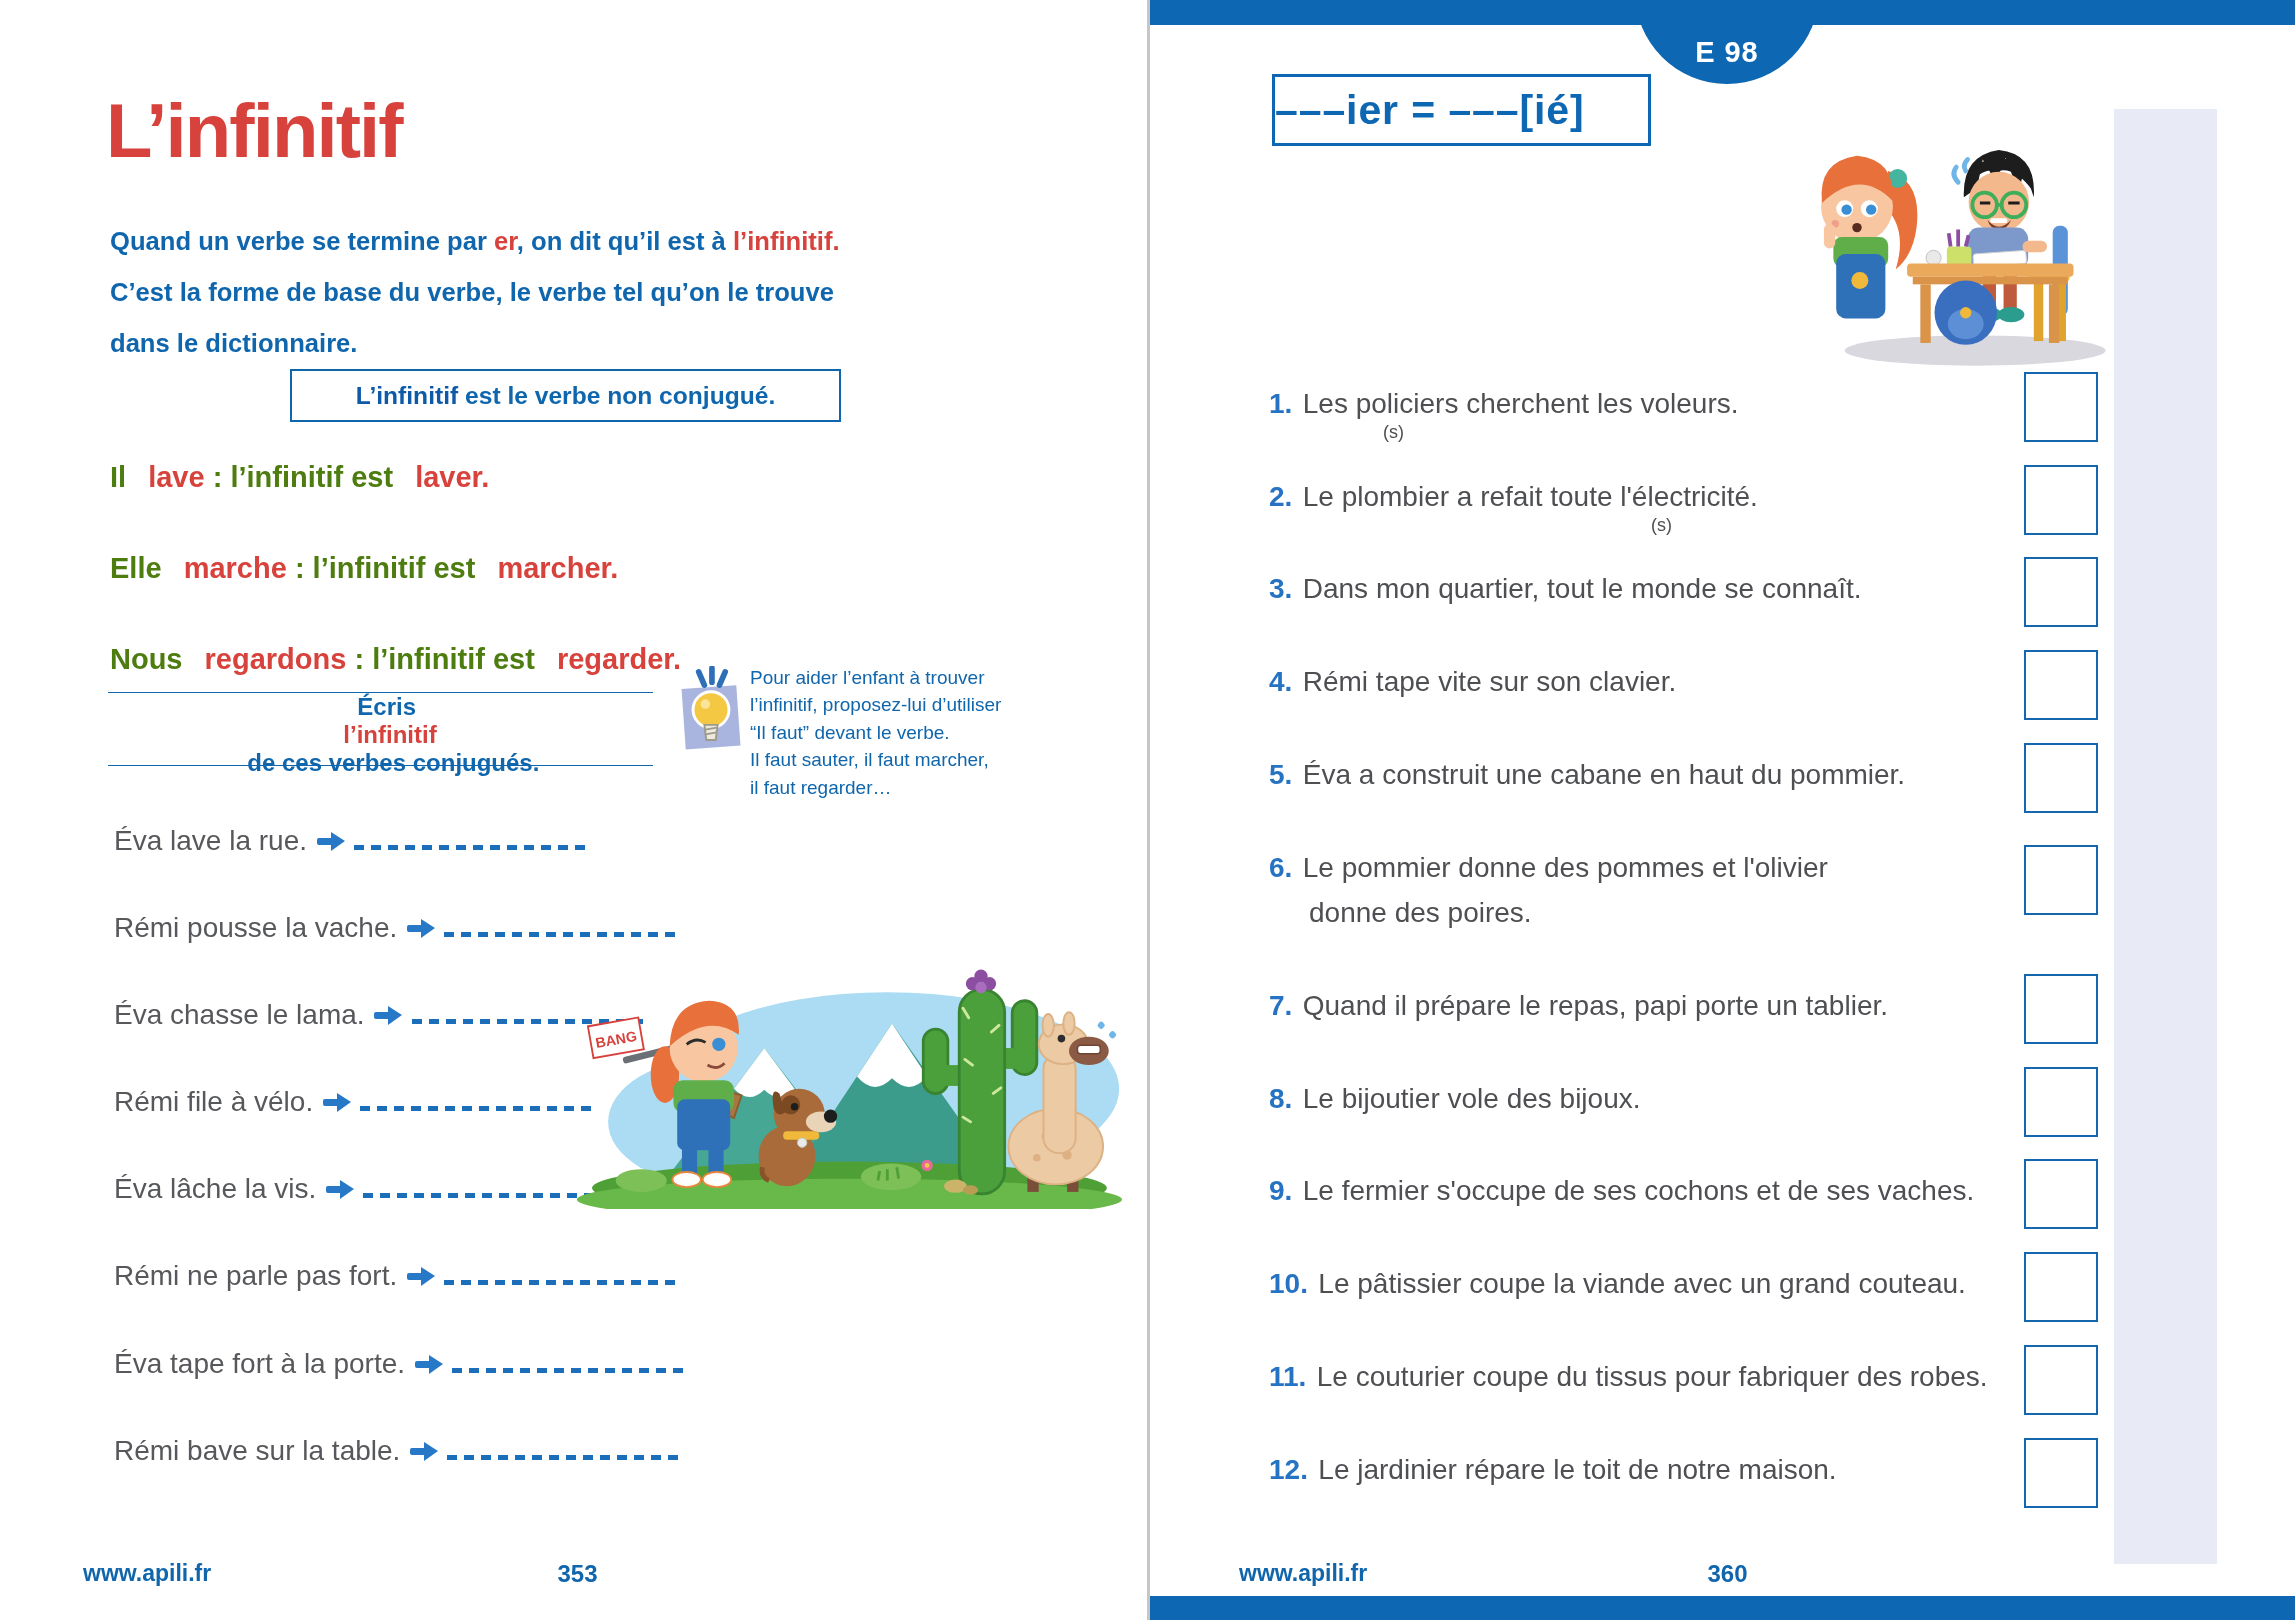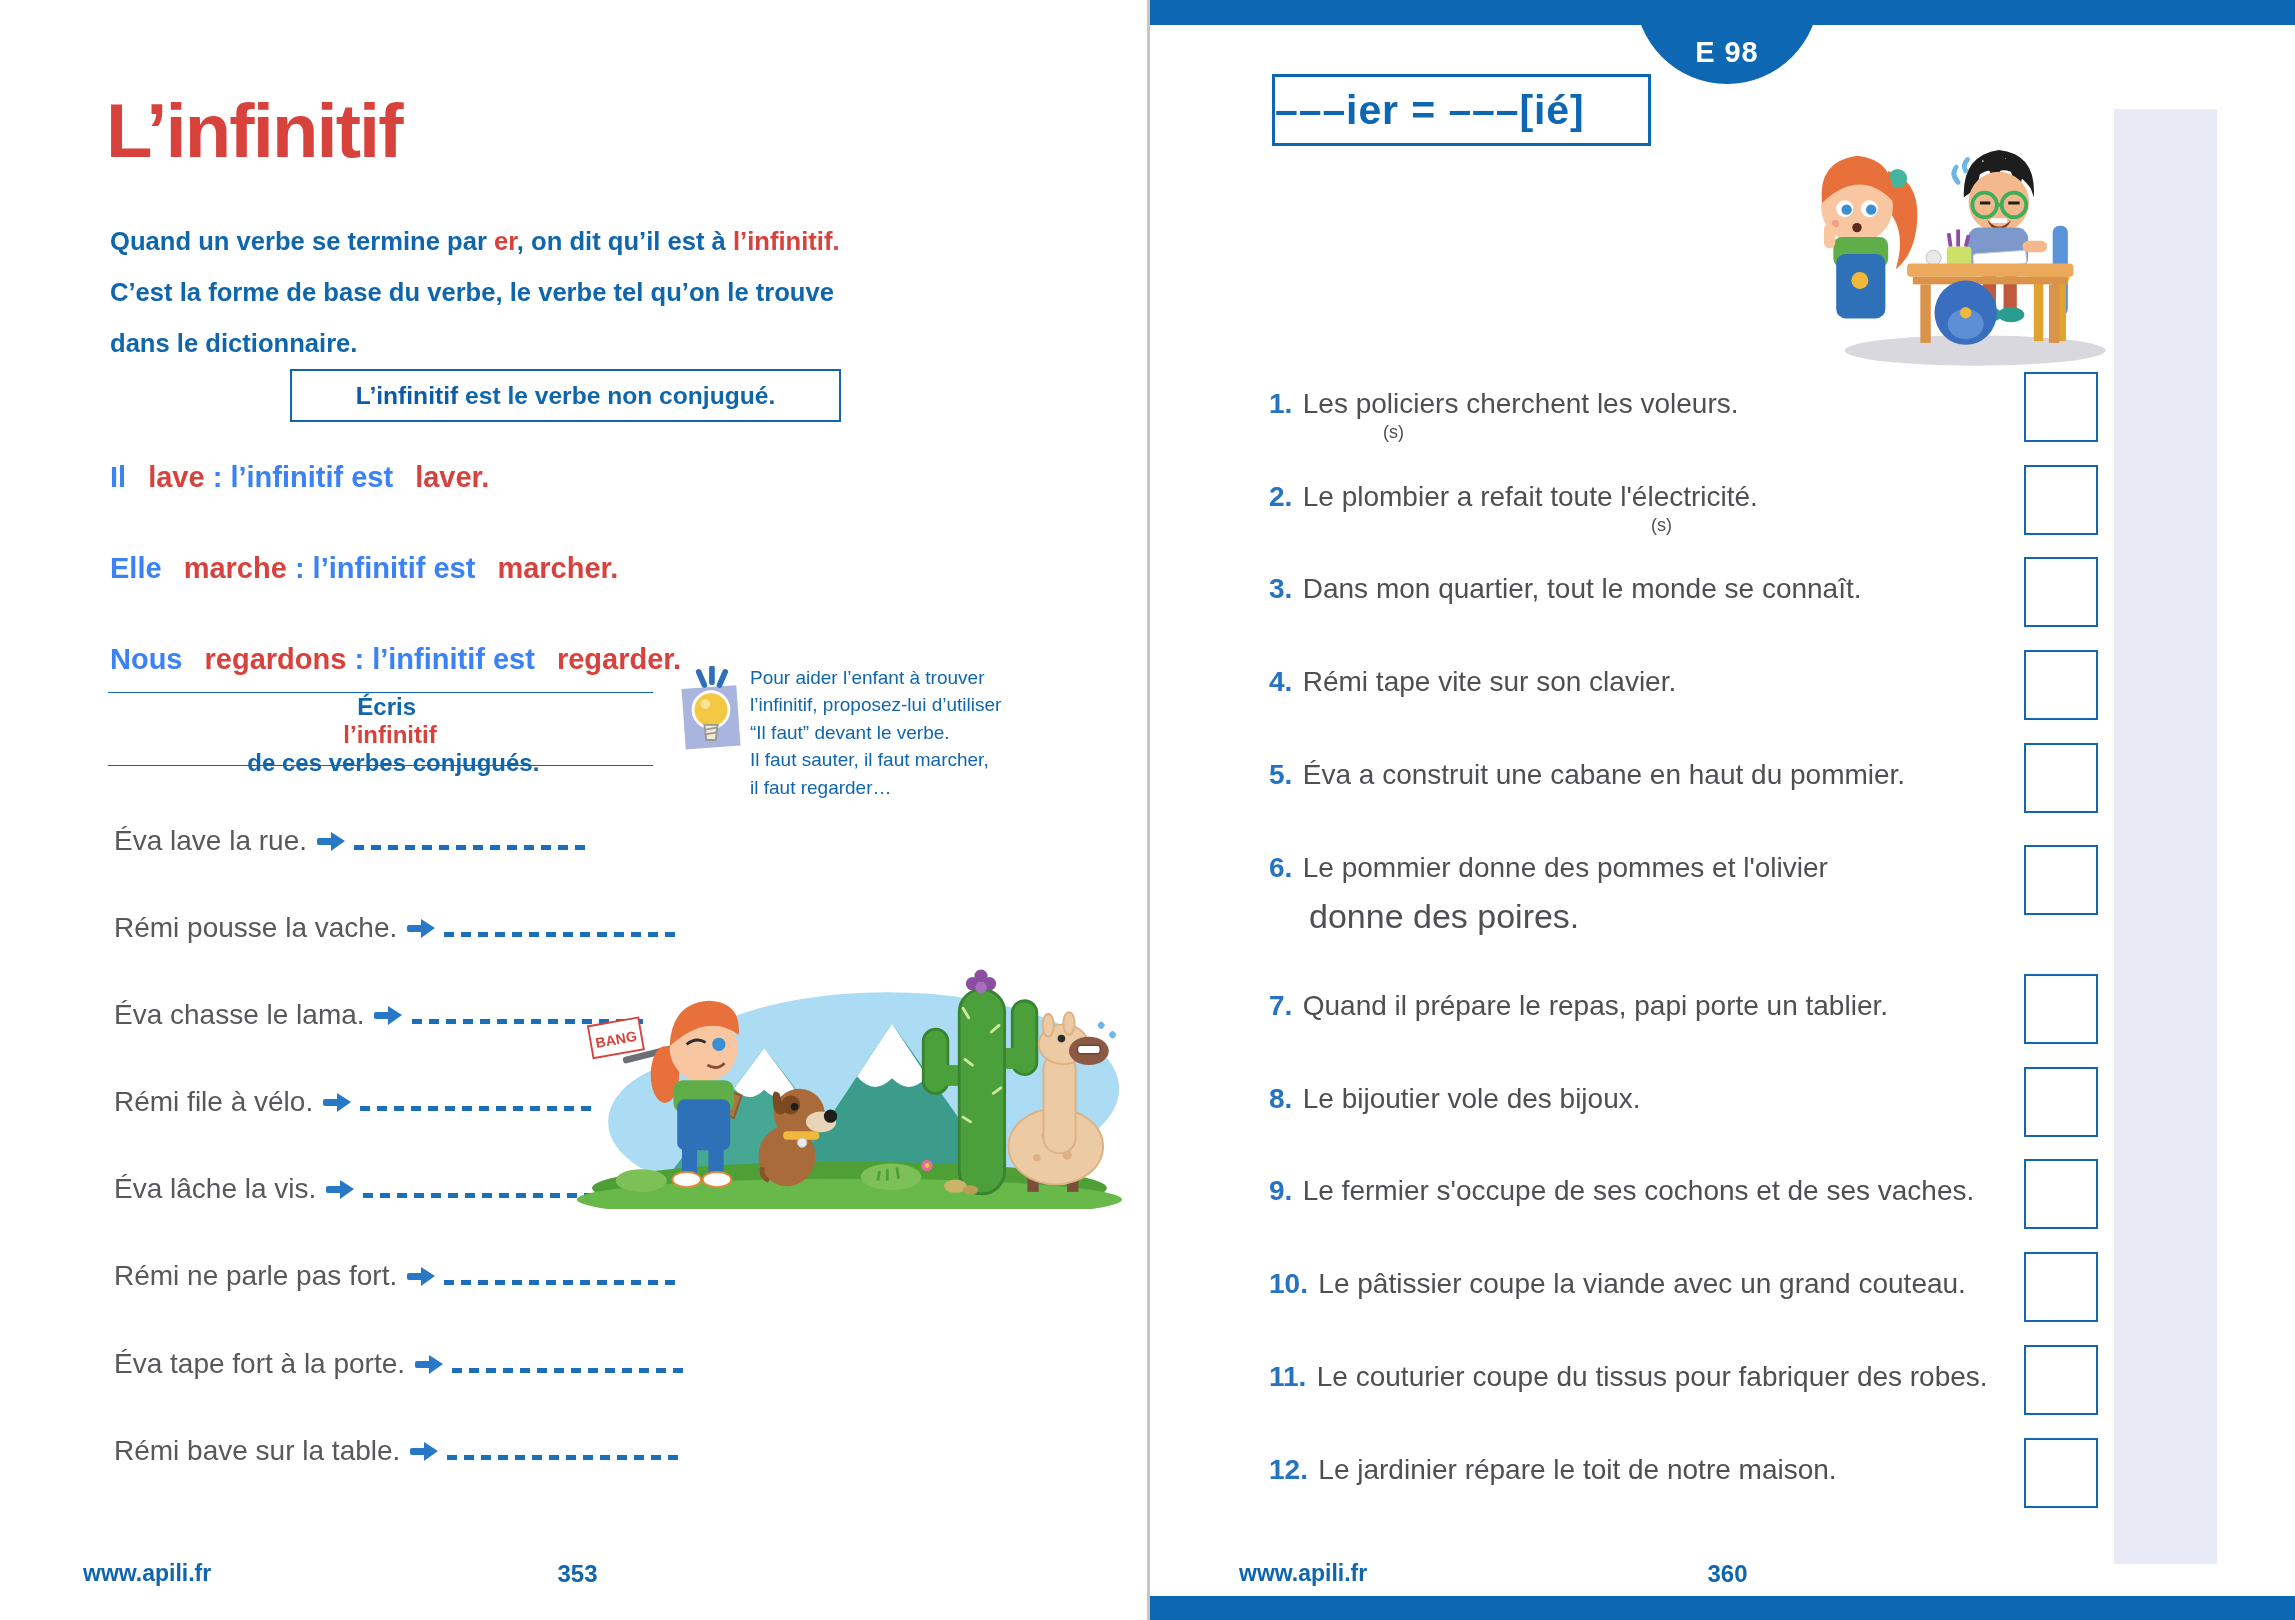--- a/index.html
+++ b/index.html
@@ -20,21 +20,21 @@
   .lp-intro .red { color:#d8423c; }
 
   .lp-rulebox {
     left:290px; top:369px; width:547px; height:49px; border:2.8px solid #1066ad;
     display:flex; align-items:center; justify-content:center;
     font-size:24.6px; font-weight:bold; color:#1066ad; white-space:pre;
   }
   .lp-rulebox .strong { color:#0d5aa8; }
 
   .lp-example { left:110px; font-size:29px; font-weight:bold; white-space:pre; }
-  .lp-example .blue { color:#3b82f6; }
+  .lp-example .blue { color:#4d7c0f; }
   .lp-example .red  { color:#d8423c;margin-left:14px; }
 
   .lp-exheader {
     left:108px; top:692px; width:545px; height:74px;
     border-top:1.9px solid #1066ad; border-bottom:1.9px solid #1066ad;
     display:flex; align-items:center; padding-left:19px; box-sizing:border-box;
     font-size:24px; font-weight:bold; color:#1066ad; white-space:pre;flex-direction:column;
   }
   .lp-exheader .red { color:#d8423c; }
 
@@ -69,21 +69,21 @@
               border-top:1.9px solid #0e67b2; border-bottom:1.9px solid #0e67b2;
               padding:9.5px 0 11.4px 9.5px; font-size:24px; font-weight:bold; color:#1066ad;
               line-height:36px; white-space:pre; }
   .rp-instr .pink { color:#db3e8f; }
 
   .rp-strip { left:964px; top:109px; width:103px; height:1455px; background:#e8ebf5; }
 
   .rp-item { left:119px; font-size:28px; color:#4e4f52; white-space:nowrap; }
   .rp-item .num { color:#2573c2; font-weight:bold; margin-right:10.4px; }
   .rp-note { position:absolute; top:34px; font-size:18px; color:#4e4f52; }
-  .rp-item2 { left:159px; font-size:34px; color:#4e4f52; white-space:nowrap; }
+  .rp-item2 { left:159px; font-size:28px; color:#4e4f52; white-space:nowrap; }
 
   .rp-box { left:874px; width:70px; height:66px; border:2.8px solid #1467ae; background:#ffffff; }
 </style>
 </head>
 <body>
 
 <div class="page-divider"></div>
 
 <div id="left-page">
 

